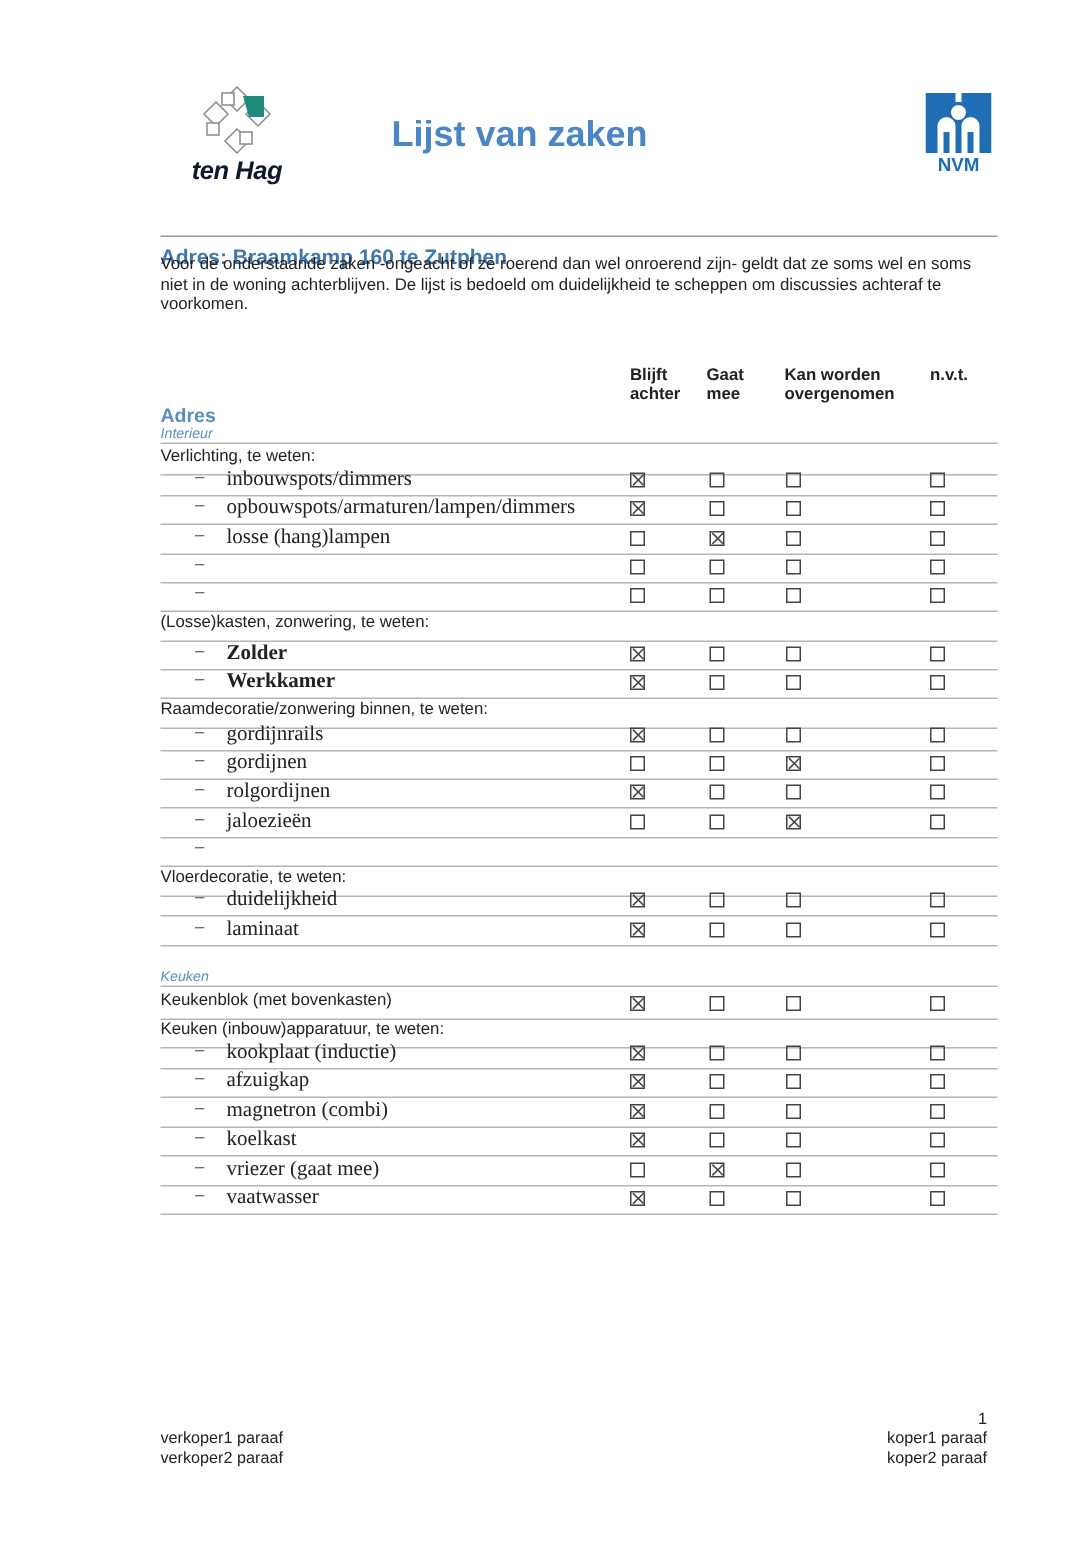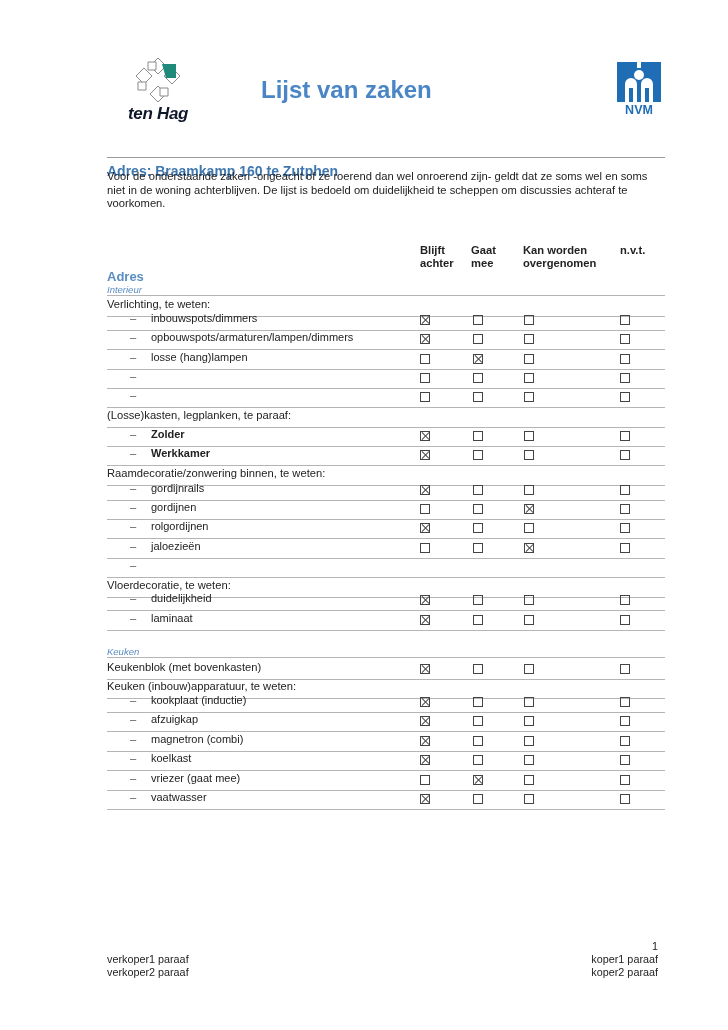--- a/index.html
+++ b/index.html
@@ -21,21 +21,21 @@
   .intro { position: absolute; left: 107px; top: 170px; width: 560px; font-size: 11.2px; line-height: 13.6px; color: #222; }
 
   .col-head { position: absolute; top: 244px; font-size: 11.2px; font-weight: bold; line-height: 13px; color: #222; }
 
   .section-title { position: absolute; left: 107px; top: 269px; font-size: 13px; font-weight: bold; color: #5b8dc2; }
   .subsection { position: absolute; left: 107px; font-size: 9.5px; font-style: italic; color: #5b8dc2; }
 
   .row { position: absolute; left: 107px; width: 558px; height: 19px; border-bottom: 1px solid #b5b5b5; text-align: center; }
   .row .label { position: absolute; left: 0; top: 1px; font-size: 11.2px; color: #222; white-space: nowrap; }
   .row .dash { position: absolute; left: 23px; top: 1px; font-size: 11.2px; color: #555; }
-  .row .item { position: absolute; left: 44px; top: 1px; font-size: 11px; color: #222; white-space: nowrap; }
+  .row .item { position: absolute; left: 44px; top: 1px; font-size: 14px; color: #222; white-space: nowrap; font-family: Liberation Serif, serif; }
   .row .item.bold { font-weight: bold; }
   .cb { position: absolute; top: 4px; width: 10px; height: 10px; border: 1px solid #444; box-sizing: border-box; }
   .cb.checked::before, .cb.checked::after { content: ""; position: absolute; left: 4px; top: -1px; width: 0.9px; height: 10px; background: #444; }
   .cb.checked::before { transform: rotate(45deg); }
   .cb.checked::after { transform: rotate(-45deg); }
   .c1 { left: 313px; } .c2 { left: 366px; } .c3 { left: 417px; } .c4 { left: 513px; }
 
   .footer { position: absolute; font-size: 10.8px; color: #222; line-height: 12.5px; }
 </style>
 </head>
@@ -135,21 +135,21 @@
       </div>
       <div class="row" style="top: 388px;">
         <span class="dash">–</span>
         <span class="item"></span>
         <span class="cb c1" aria-checked="false"></span>
         <span class="cb c2" aria-checked="false"></span>
         <span class="cb c3" aria-checked="false"></span>
         <span class="cb c4" aria-checked="false"></span>
       </div>
       <div class="row" style="top: 408px;">
-        <span class="label">(Losse)kasten, legplanken, te paraaf:</span>
+        <span class="label">(Losse)kasten, zonwering, te weten:</span>
       </div>
       <div class="row" style="top: 427px;">
         <span class="dash">–</span>
         <span class="item bold">Zolder</span>
         <span class="cb c1 checked" aria-checked="true"></span>
         <span class="cb c2" aria-checked="false"></span>
         <span class="cb c3" aria-checked="false"></span>
         <span class="cb c4" aria-checked="false"></span>
       </div>
       <div class="row" style="top: 446px;">

